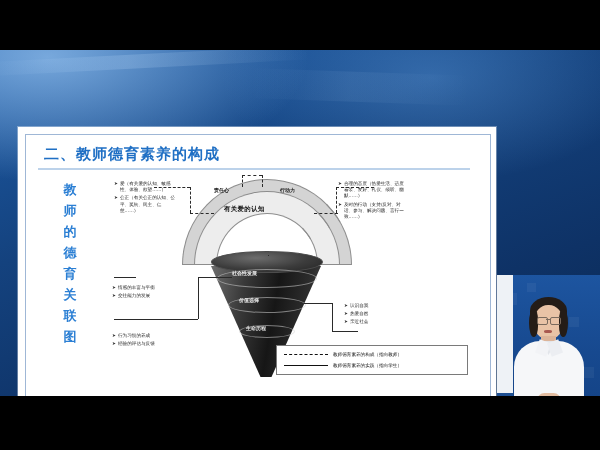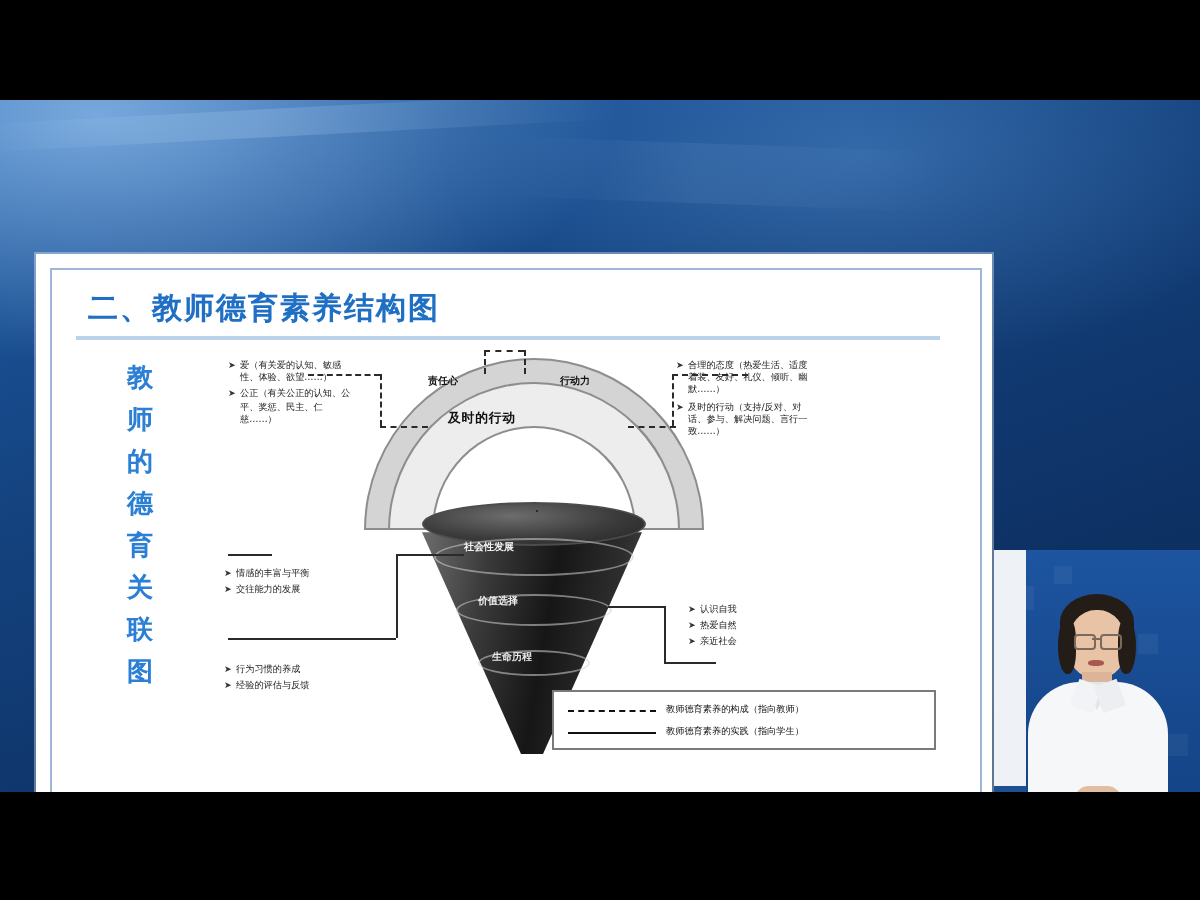--- a/index.html
+++ b/index.html
@@ -127,21 +127,21 @@
 <div id="stage">
 
   <div id="video-frame">
     <div class="bg-streak" id="streak1"></div>
     <div class="bg-streak" id="streak2"></div>
     <div class="bg-streak" id="streak3"></div>
 
     <div id="slide">
       <div id="slide-inner">
 
-        <div id="slide-title">二、教师德育素养结构图</div>
+        <div id="slide-title">二、教师德育素养的构成</div>
         <div id="title-rule"></div>
 
         <div id="vcaption">
           <span>教</span>
           <span>师</span>
           <span>的</span>
           <span>德</span>
           <span>育</span>
           <span>关</span>
           <span>联</span>
@@ -208,21 +208,21 @@
         </div>
 
         <div id="diagram">
 
           <div class="arc" id="arc-outer"></div>
           <div class="arc" id="arc-mid"></div>
           <div class="arc" id="arc-inner"></div>
 
           <div id="lbl-zeren">责任心</div>
           <div id="lbl-xingdong">行动力</div>
-          <div id="lbl-core">及时的行动</div>
+          <div id="lbl-core">有关爱的认知</div>
 
           <div class="dvline" style="left:66px;top:6px;height:12px;"></div>
           <div class="dline" style="left:66px;top:6px;width:20px;"></div>
           <div class="dvline" style="left:86px;top:6px;height:12px;"></div>
 
           <div class="dline" style="left:-22px;top:18px;width:36px;"></div>
           <div class="dvline" style="left:14px;top:18px;height:26px;"></div>
           <div class="dline" style="left:14px;top:44px;width:24px;"></div>
 
           <div class="dline" style="left:160px;top:18px;width:38px;"></div>

